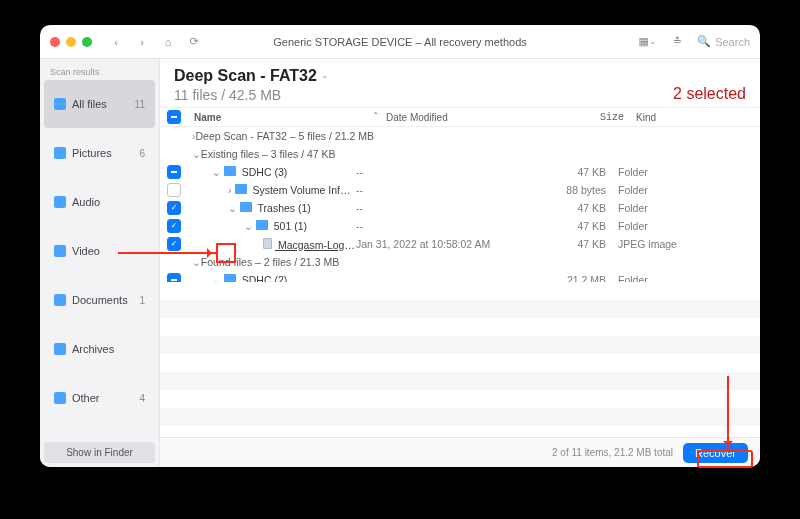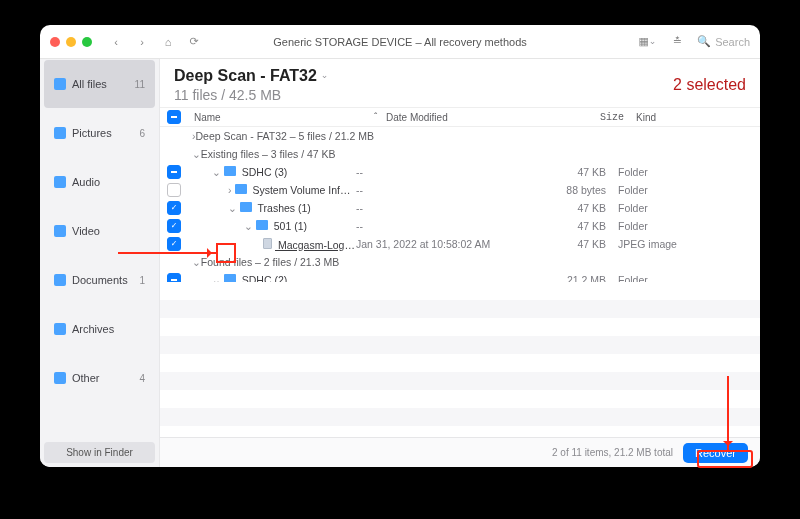--- a/index.html
+++ b/index.html
@@ -16,28 +16,28 @@
   .body{ flex:1; display:flex; min-height:0;}
   .sidebar{ width:120px; background:#f3f3f5; border-right:1px solid #e7e7e9; display:flex; flex-direction:column; font-size:11px;}
   .sb-head{ padding:8px 10px 2px; color:#9a9a9c; font-size:9px;}
   .sb-item{ display:flex; align-items:center; gap:6px; padding:18px 10px; color:#434349; border-radius:4px; margin:1px 4px;}
   .sb-item.sel{ background:#d7d7dc;}
   .sb-item .cnt{ margin-left:auto; color:#8a8a8e; font-size:10px;}
   .sb-ico{ width:12px; height:12px; border-radius:2px; background:#4aa3ff; display:inline-block;}
   .sb-footer{ margin-top:auto; padding:4px;}
   .sb-btn{ background:#e2e2e6; border-radius:4px; font-size:10px; text-align:center; padding:5px; color:#555;}
   .main{ flex:1; display:flex; flex-direction:column; min-width:0;}
-  .mhead{ display:flex; align-items:center; padding:8px 14px 4px; }
+  .mhead{ display:flex; align-items:flex-end; padding:8px 14px 4px; }
   .mtitle{ font-size:16px; font-weight:600; color:#222;}
   .msub{ font-size:14px; color:#8b8b8f; margin-top:2px;}
   .selinfo{ margin-left:auto; font-size:16px; color:#b91c1c; font-weight:500;}
   .cols{ display:flex; font-size:10px; color:#5c5c60; border-top:1px solid #eee; border-bottom:1px solid #eee; height:20px; align-items:center;}
   .cols div{ padding:0 6px;}
   .c-cb{width:28px; display:flex; justify-content:center;}
-  .c-name{flex:1;}
+  .c-name{flex:1;font-weight:bold;}
   .c-date{width:180px;}
   .c-size{width:70px; text-align:right;font-family:Liberation Mono, monospace;}
   .c-kind{width:130px; padding-left:12px;}
   .rows{ flex:1; overflow:auto; font-size:10.5px; color:#3a3a3e;}
   .row{ display:flex; align-items:center; height:18px;}
   .row:nth-child(odd){background:#fff;}
   .row.section{ color:#5a5a5e; font-weight:500;}
   .cb{ width:14px; height:14px; border:1px solid #c3c3c7; border-radius:3px; background:#fff; display:inline-flex; align-items:center; justify-content:center; font-size:9px; color:#fff;}
   .cb.on{ background:#0a7bff; border-color:#0a7bff;}
   .cb.mix{ background:#0a7bff; border-color:#0a7bff;}
@@ -85,20 +85,21 @@
       <div class="tbbtn">≛</div>
       <div class="searchbox">
         <span style="font-size:11px;color:#aaa;">🔍</span>
         <span>Search</span>
       </div>
     </div>
   </div>
 
   <div class="body">
     <div class="sidebar">
+      <div class="sb-head">Scan results</div>
       <div id="sb-items">
           <div class="sb-item sel">
             <span class="sb-ico"></span>
             <span>All files</span>
             <span class="cnt">11</span>
           </div>
           <div class="sb-item">
             <span class="sb-ico"></span>
             <span>Pictures</span>
             <span class="cnt">6</span>

